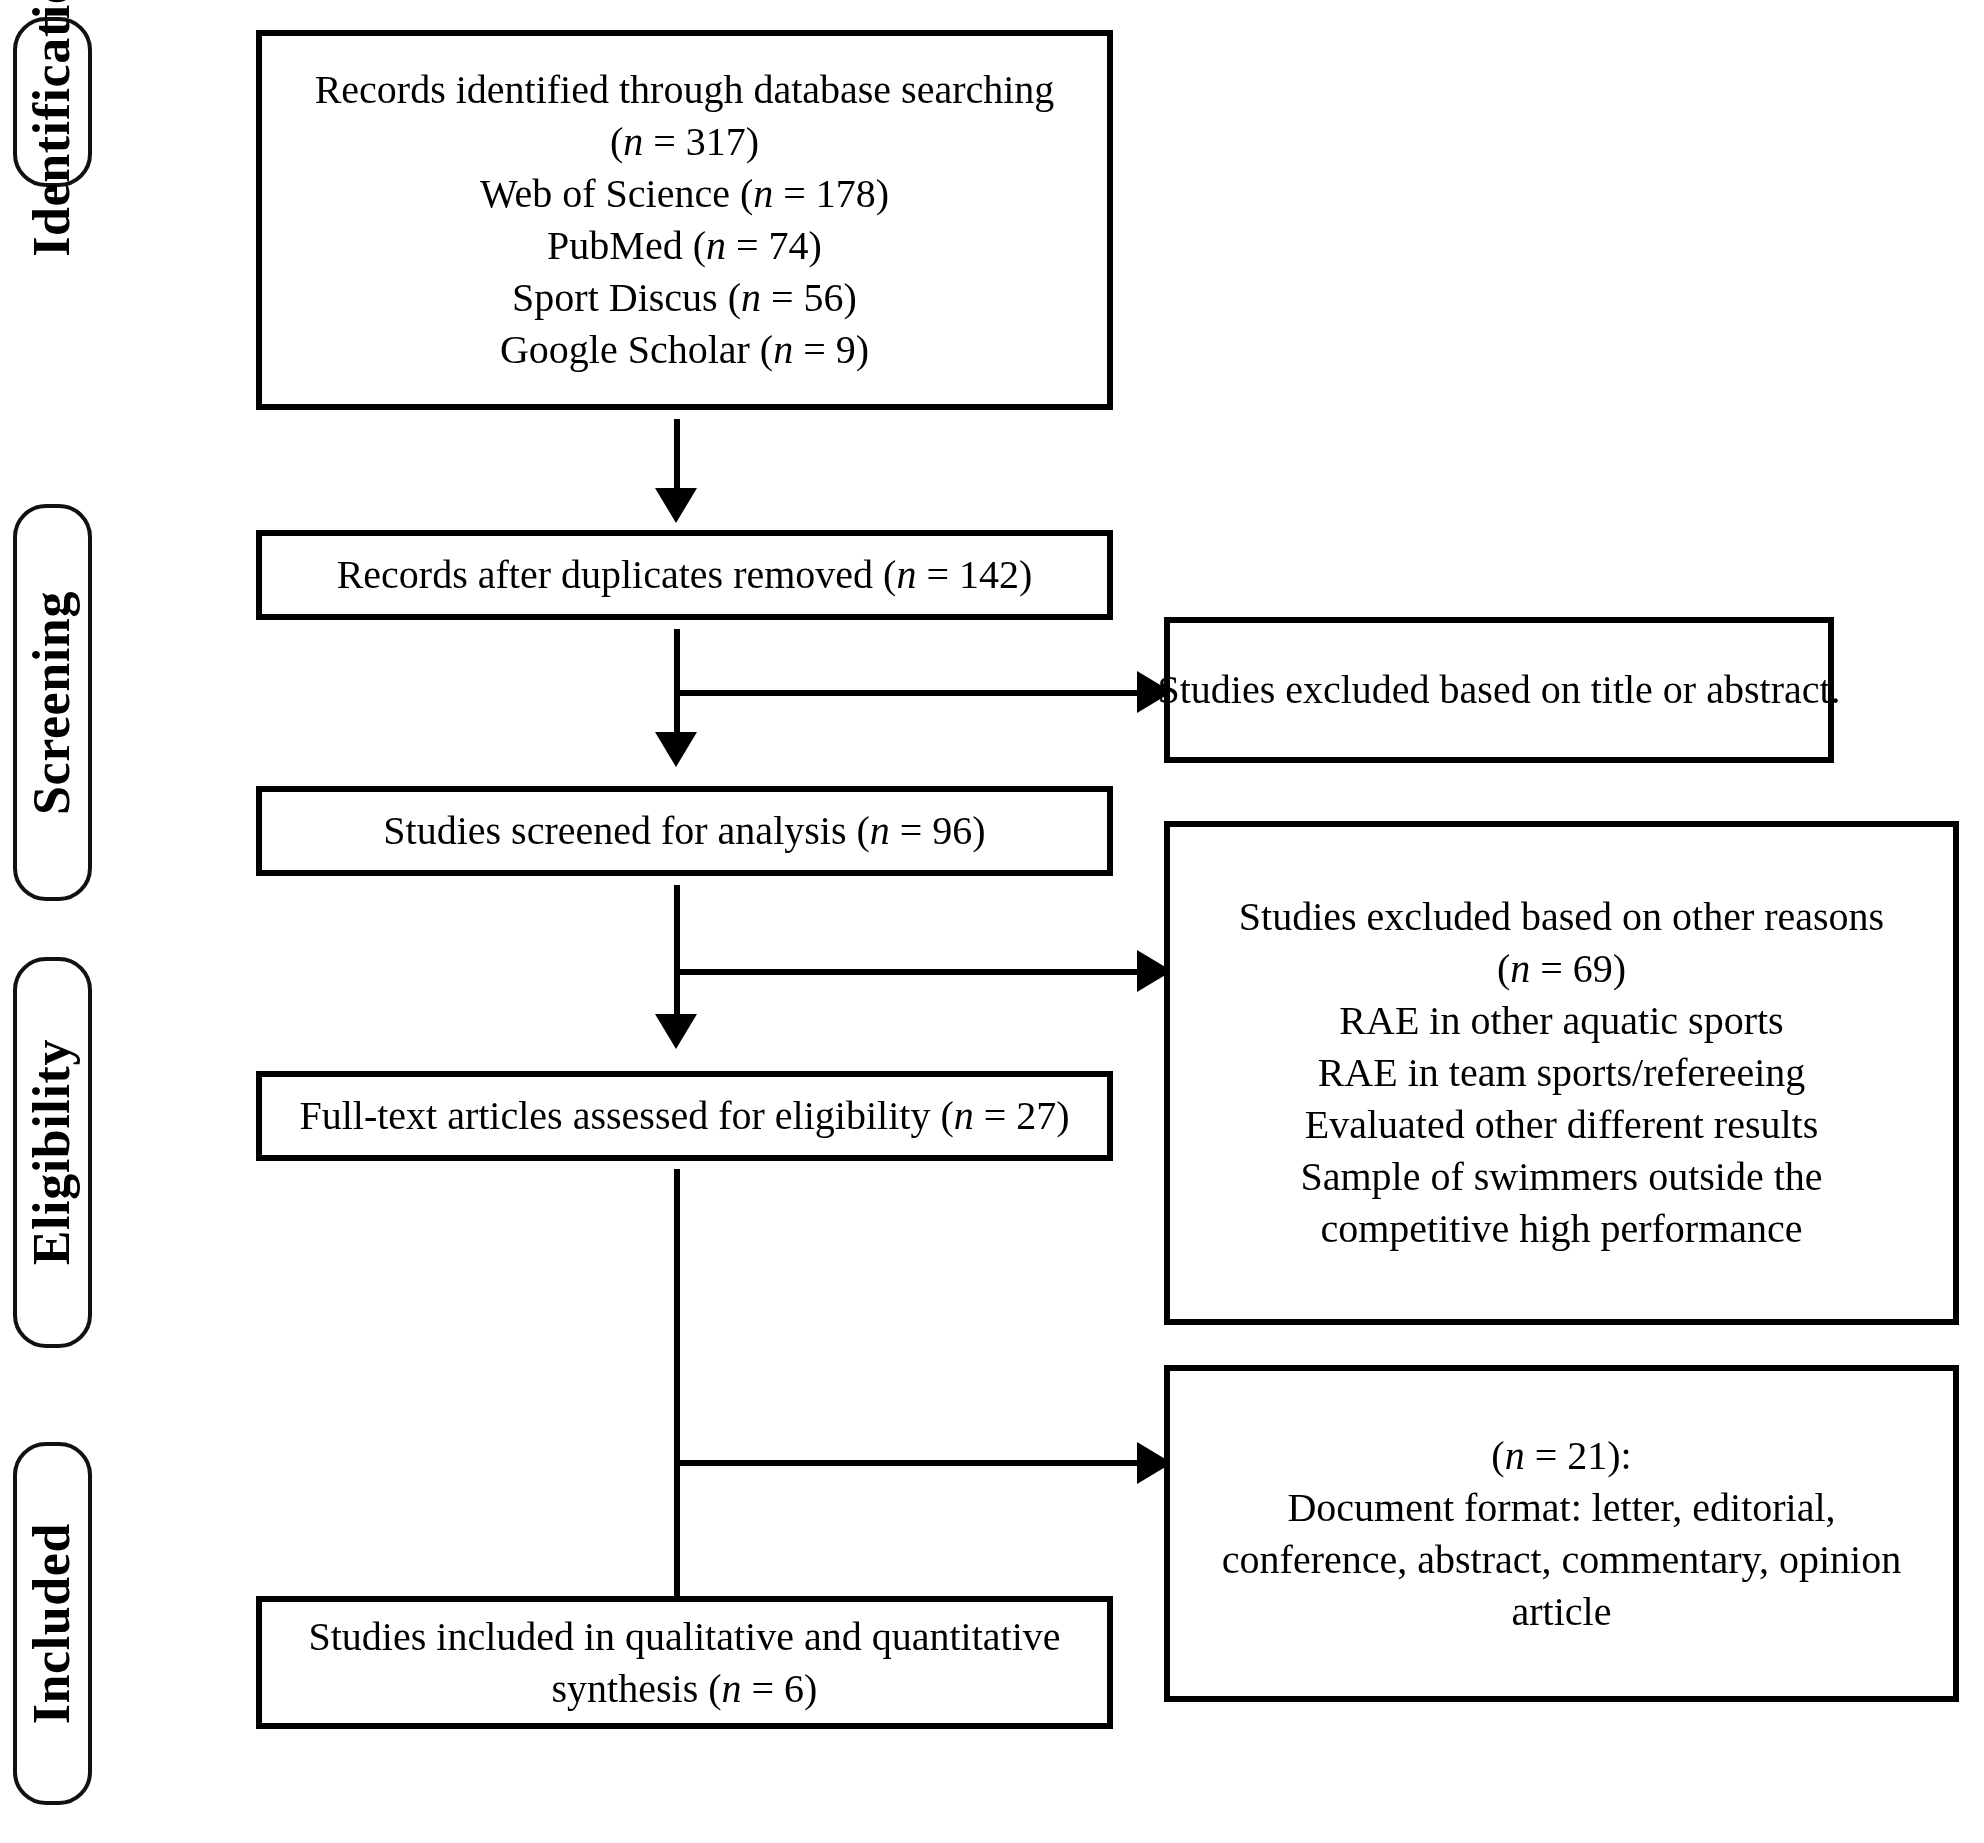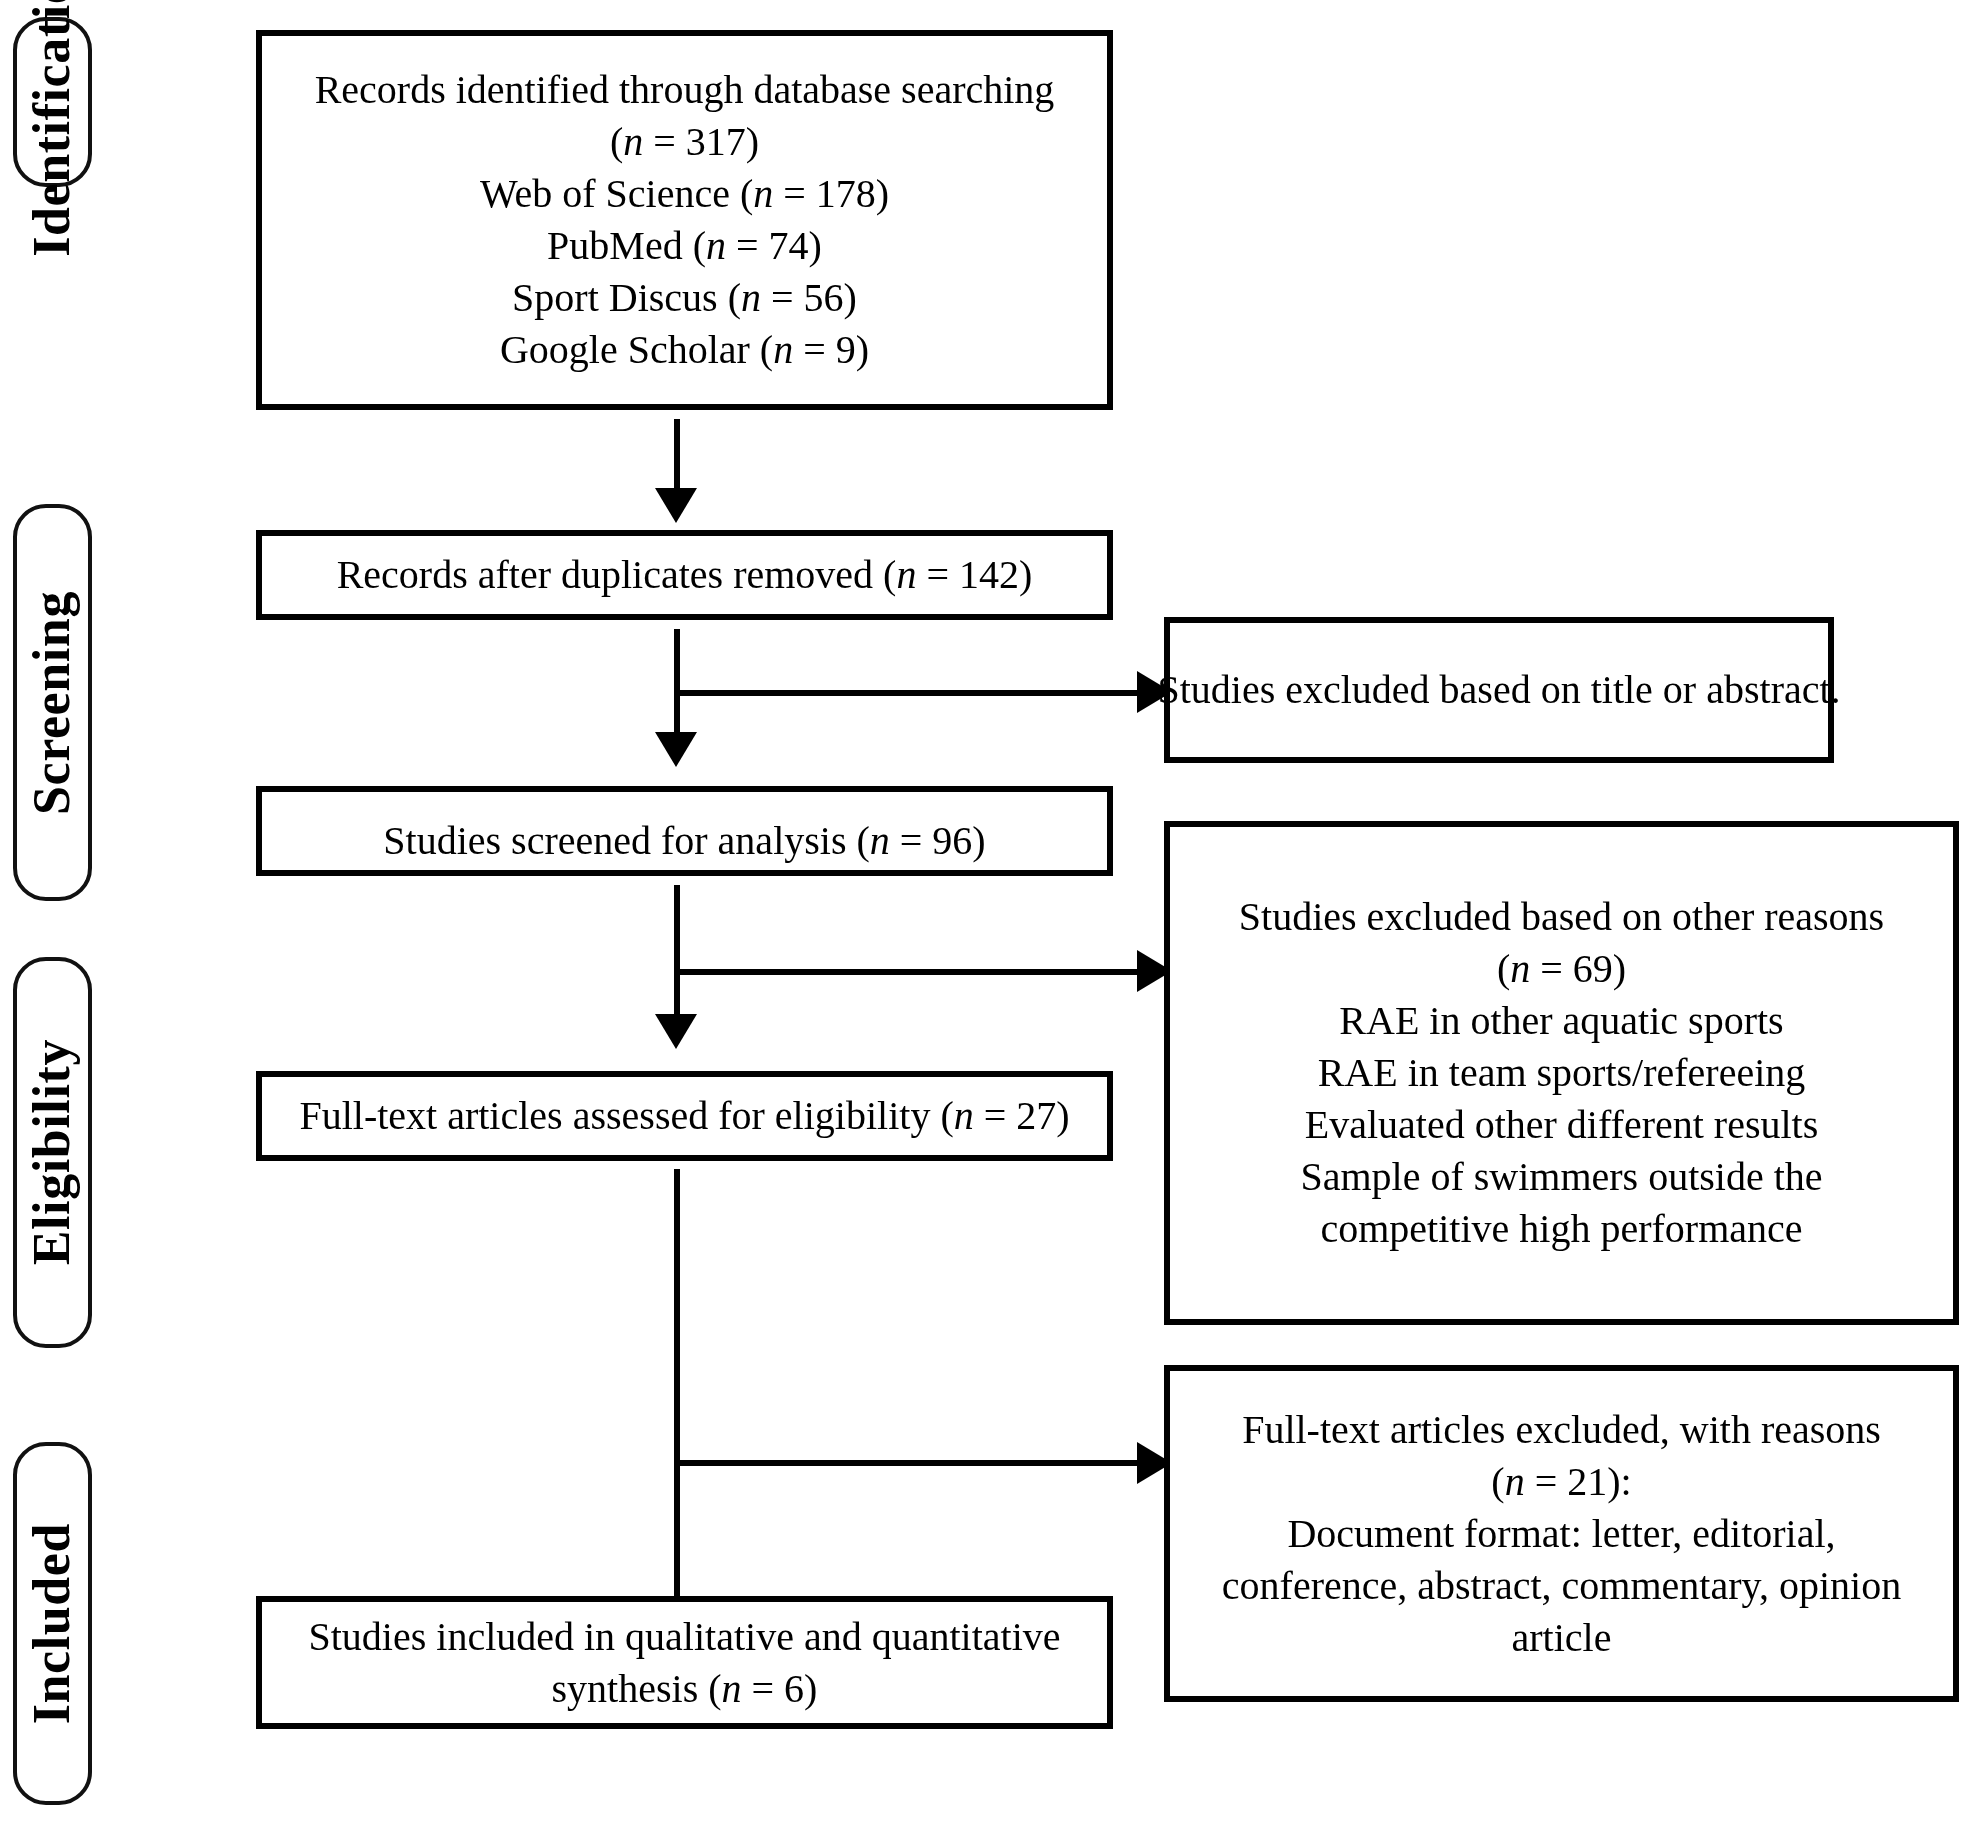--- a/index.html
+++ b/index.html
@@ -103,21 +103,21 @@
 
   <div class="flow-box" style="left:256px;top:530px;width:857px;height:90px;">
     <span class="line">Records after duplicates removed (<span class="ital">n</span> = 142)</span>
   </div>
 
   <div class="v-line" style="left:674px;top:629px;height:113px;"></div>
   <div class="arrow-down" style="left:655px;top:732px;"></div>
   <div class="h-line" style="left:678px;top:690px;width:470px;"></div>
   <div class="arrow-right" style="left:1137px;top:671px;"></div>
 
-  <div class="flow-box" style="left:256px;top:786px;width:857px;height:90px;justify-content:flex-end;">
+  <div class="flow-box" style="left:256px;top:786px;width:857px;height:90px;">
     <span class="line">Studies screened for analysis (<span class="ital">n</span> = 96)</span>
   </div>
 
   <div class="v-line" style="left:674px;top:885px;height:139px;"></div>
   <div class="arrow-down" style="left:655px;top:1014px;"></div>
   <div class="h-line" style="left:678px;top:969px;width:470px;"></div>
   <div class="arrow-right" style="left:1137px;top:950px;"></div>
 
   <div class="flow-box" style="left:256px;top:1071px;width:857px;height:90px;">
     <span class="line">Full-text articles assessed for eligibility (<span class="ital">n</span> = 27)</span>
@@ -141,21 +141,20 @@
     <span class="line">Studies excluded based on other reasons</span>
     <span class="line">(<span class="ital">n</span> = 69)</span>
     <span class="line">RAE in other aquatic sports</span>
     <span class="line">RAE in team sports/refereeing</span>
     <span class="line">Evaluated other different results</span>
     <span class="line">Sample of swimmers outside the</span>
     <span class="line">competitive high performance</span>
   </div>
 
   <div class="flow-box" style="left:1164px;top:1365px;width:795px;height:337px;">
-    <span class="line">Full-text articles excluded, with reasons</span>
     <span class="line">(<span class="ital">n</span> = 21):</span>
     <span class="line">Document format: letter, editorial,</span>
     <span class="line">conference, abstract, commentary, opinion</span>
     <span class="line">article</span>
   </div>
 
 </div>
 
 
 </body></html>

